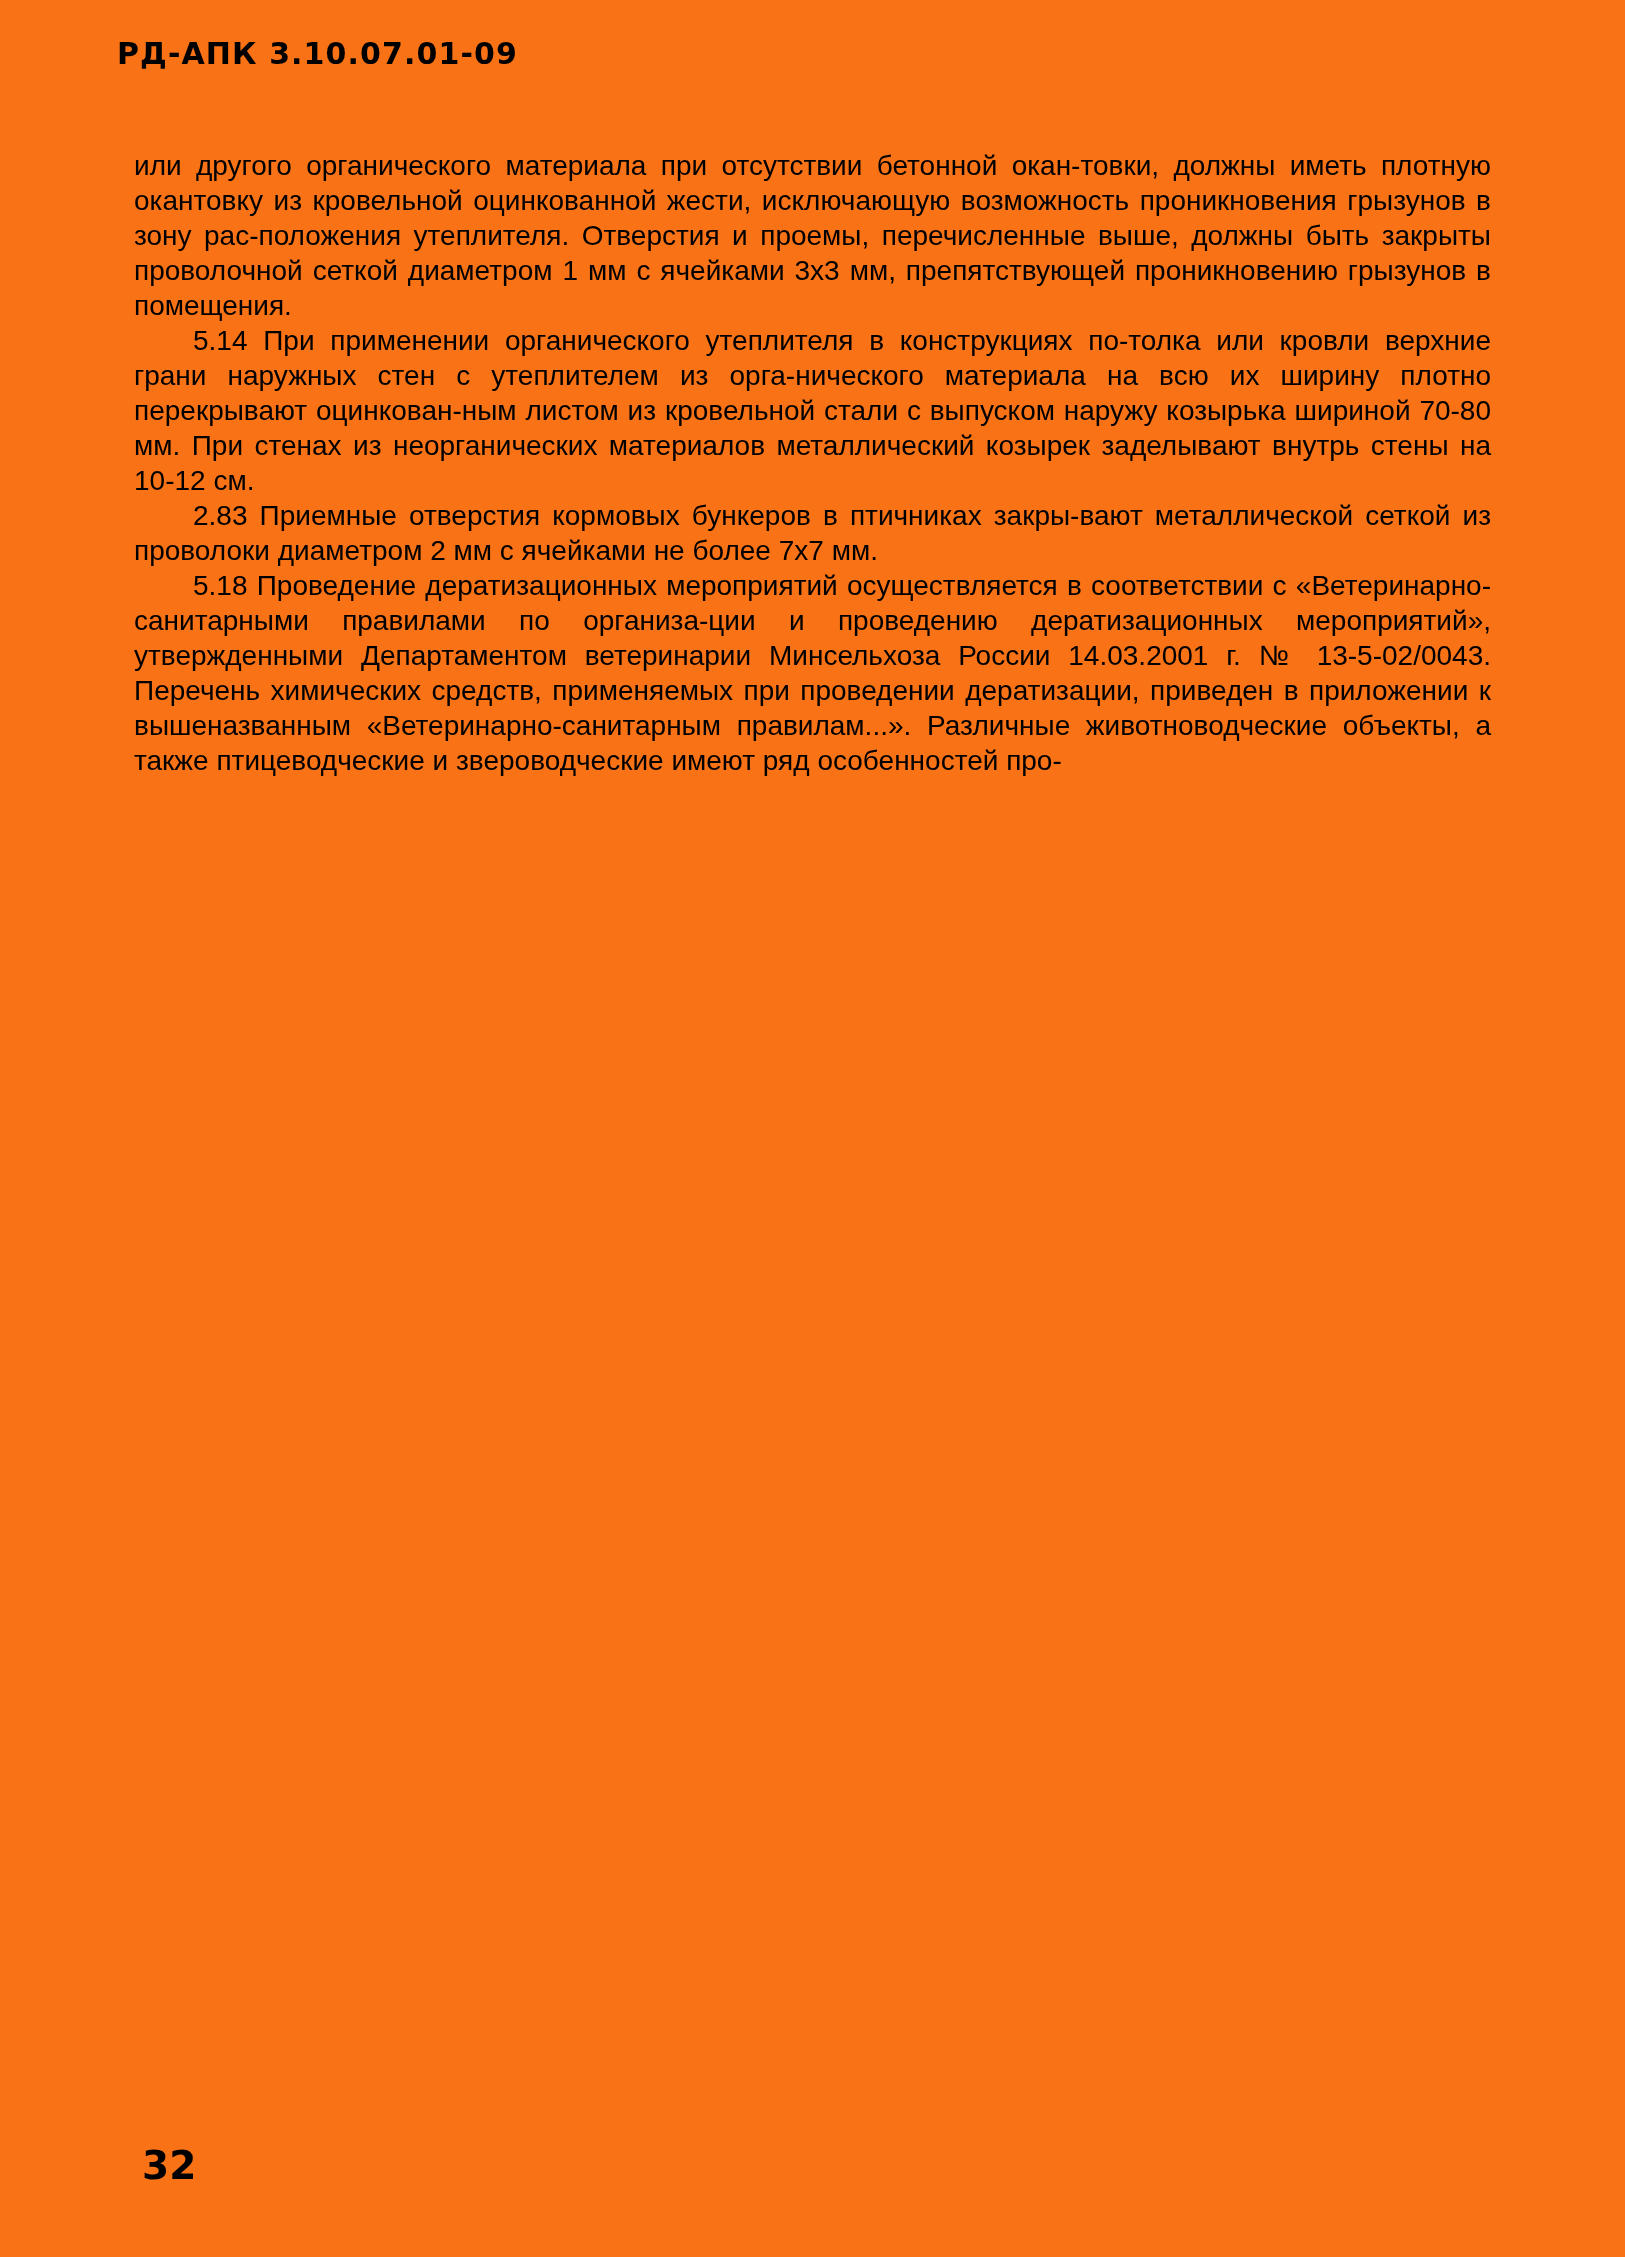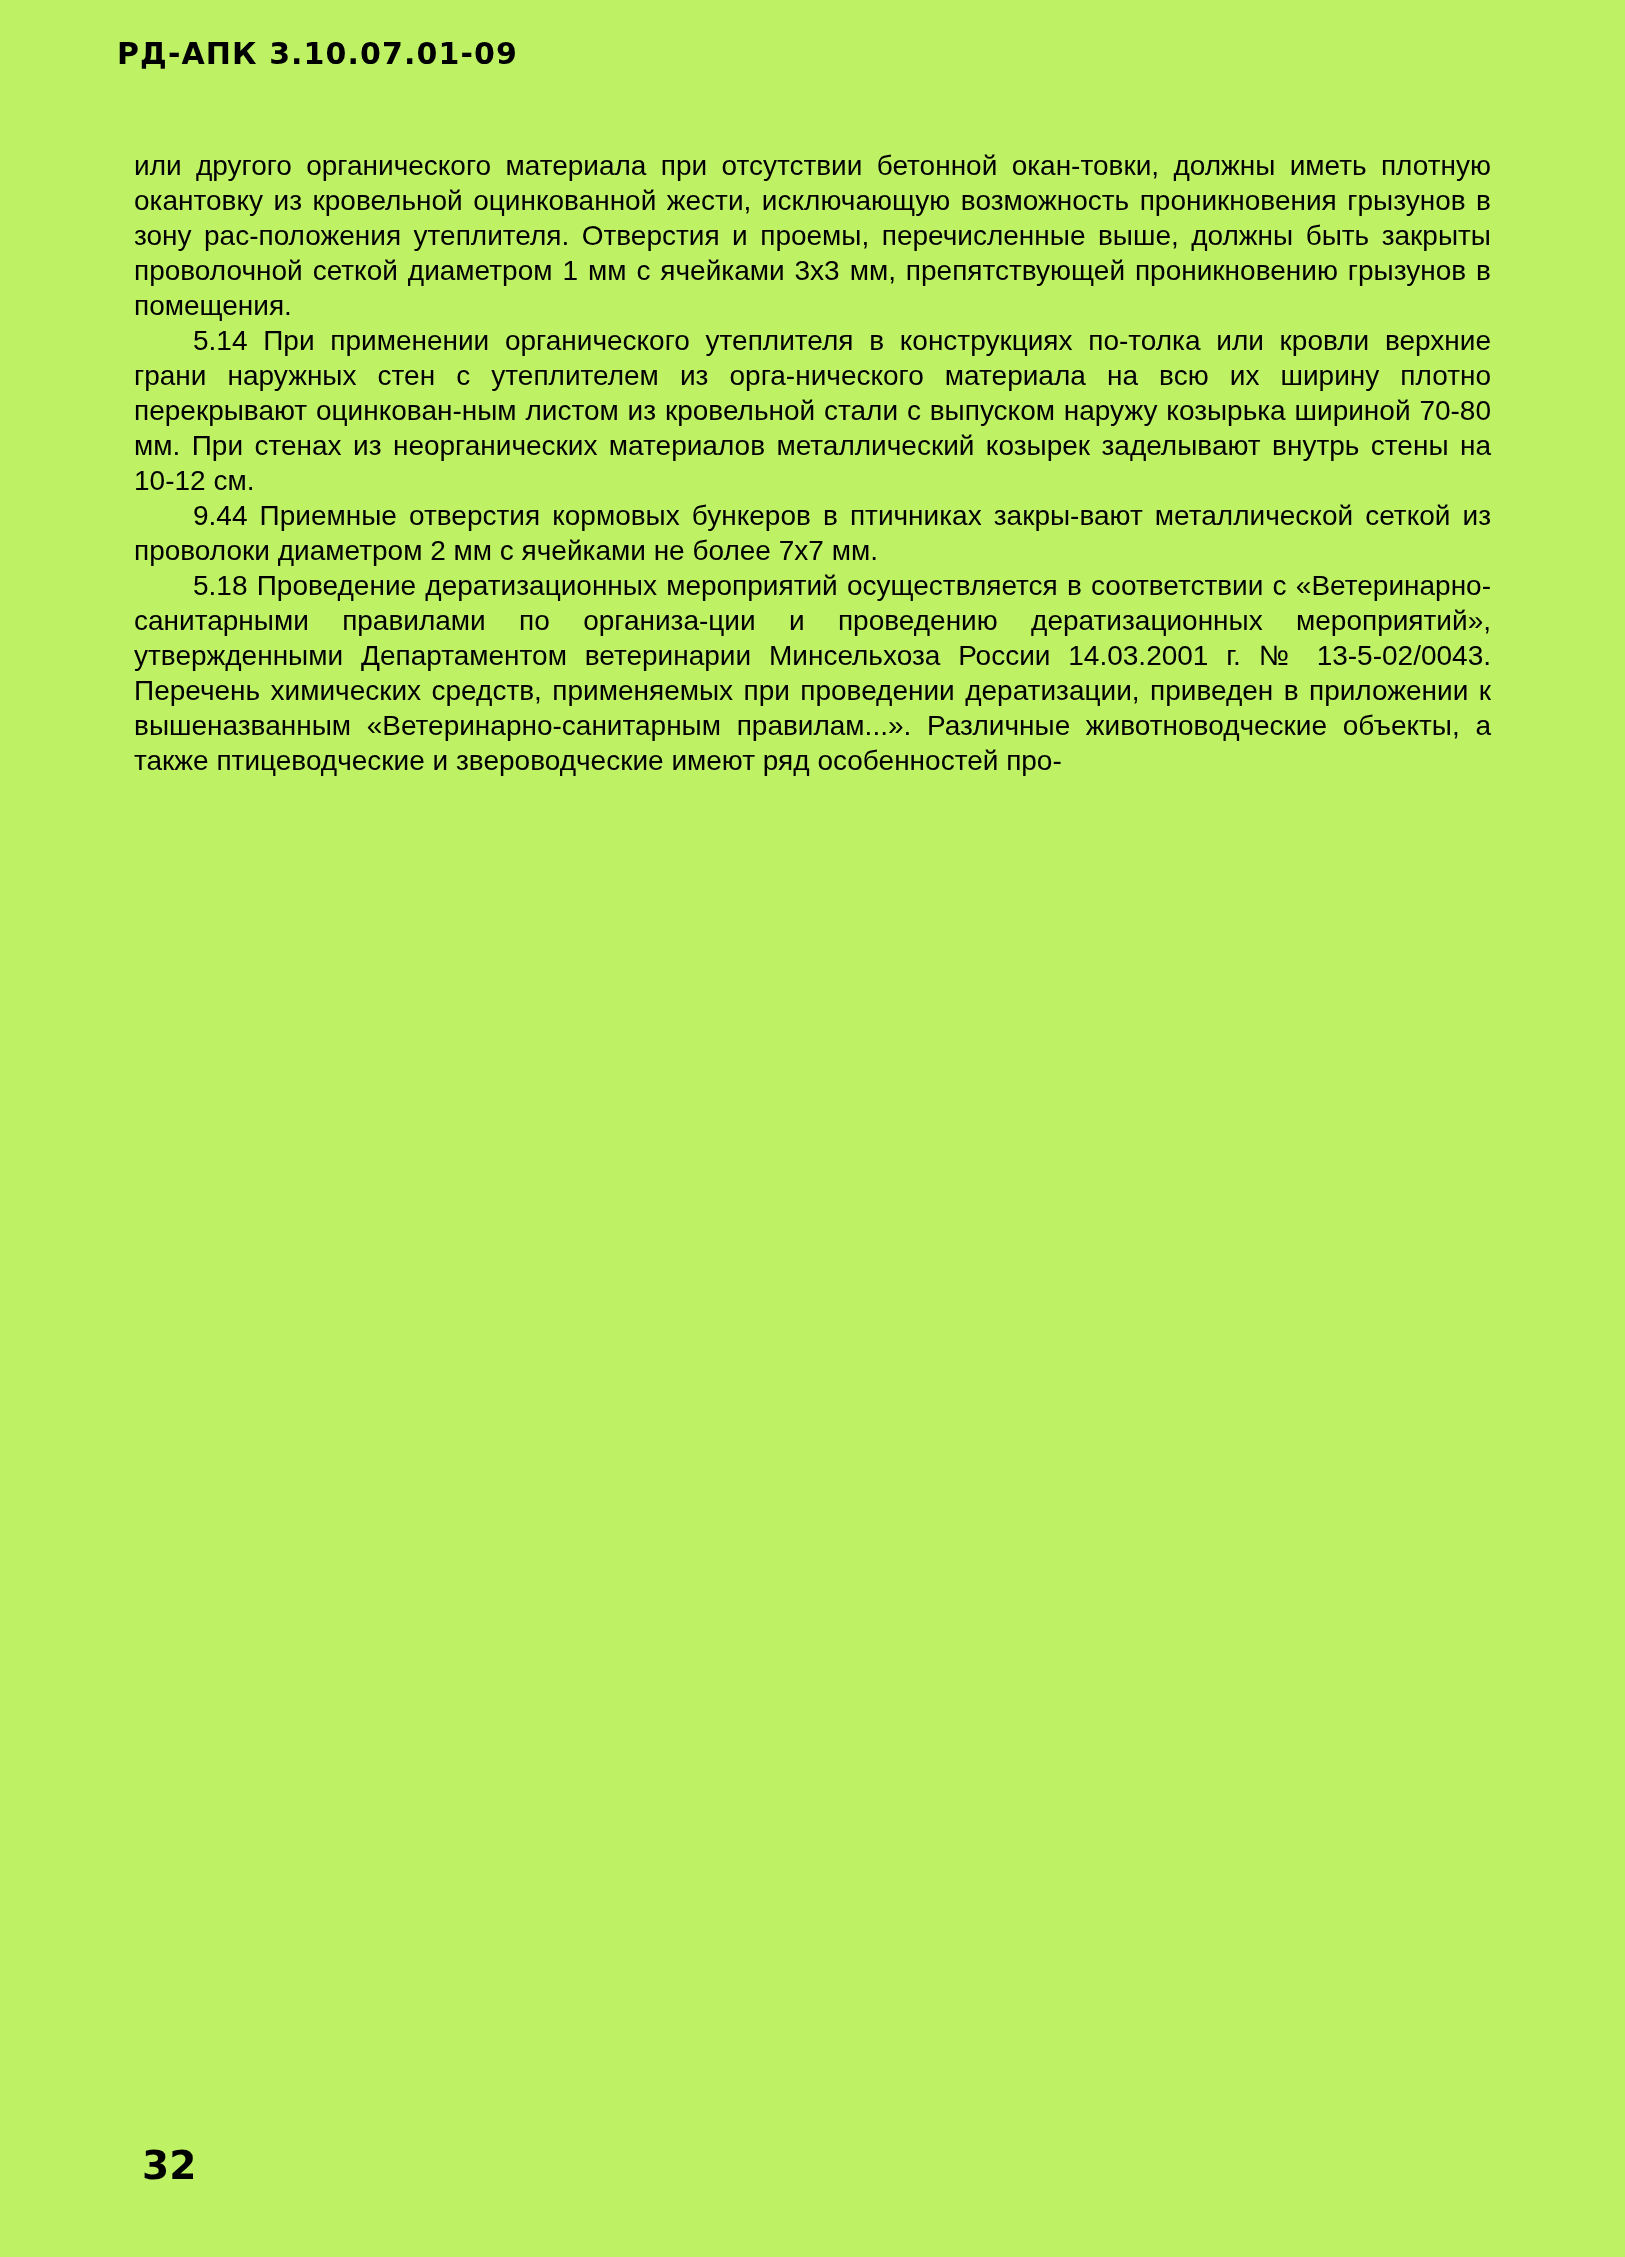--- a/index.html
+++ b/index.html
@@ -8,21 +8,21 @@
     background: #ffffff;
   }
   body {
     font-family: "DejaVu Sans", sans-serif;
     color: #000000;
   }
   .page {
     position: relative;
     width: 1626px;
     height: 2258px;
-    background: #bef264;
+    background: #f97316;
     box-sizing: border-box;
     overflow: hidden;
   }
   .header {
     position: absolute;
     top: 36px;
     left: 117px;
     font-size: 30px;
     font-weight: bold;
     letter-spacing: 1.1px;
@@ -58,20 +58,20 @@
 </head>
 <body>
 
 <div class="page">
 
   <div class="header">РД-АПК 3.10.07.01-09</div>
 
   <div class="content">
     <p class="para">или другого органического материала при отсутствии бетонной окан-товки, должны иметь плотную окантовку из кровельной оцинкованной жести, исключающую возможность проникновения грызунов в зону рас-положения утеплителя. Отверстия и проемы, перечисленные выше, должны быть закрыты проволочной сеткой диаметром 1 мм с ячейками 3х3 мм, препятствующей проникновению грызунов в помещения.</p>
     <p class="para indent">5.14 При применении органического утеплителя в конструкциях по-толка или кровли верхние грани наружных стен с утеплителем из орга-нического материала на всю их ширину плотно перекрывают оцинкован-ным листом из кровельной стали с выпуском наружу козырька шириной 70-80 мм. При стенах из неорганических материалов металлический козырек заделывают внутрь стены на 10-12 см.</p>
-    <p class="para indent">9.44 Приемные отверстия кормовых бункеров в птичниках закры-вают металлической сеткой из проволоки диаметром 2 мм с ячейками не более 7х7 мм.</p>
+    <p class="para indent">2.83 Приемные отверстия кормовых бункеров в птичниках закры-вают металлической сеткой из проволоки диаметром 2 мм с ячейками не более 7х7 мм.</p>
     <p class="para indent">5.18 Проведение дератизационных мероприятий осуществляется в соответствии с «Ветеринарно-санитарными правилами по организа-ции и проведению дератизационных мероприятий», утвержденными Департаментом ветеринарии Минсельхоза России 14.03.2001 г. № 13-5-02/0043. Перечень химических средств, применяемых при проведении дератизации, приведен в приложении к вышеназванным «Ветеринарно-санитарным правилам...». Различные животноводческие объекты, а также птицеводческие и звероводческие имеют ряд особенностей про-</p>
   </div>
 
   <div class="footer">32</div>
 
 </div>
 
 
 </body></html>

